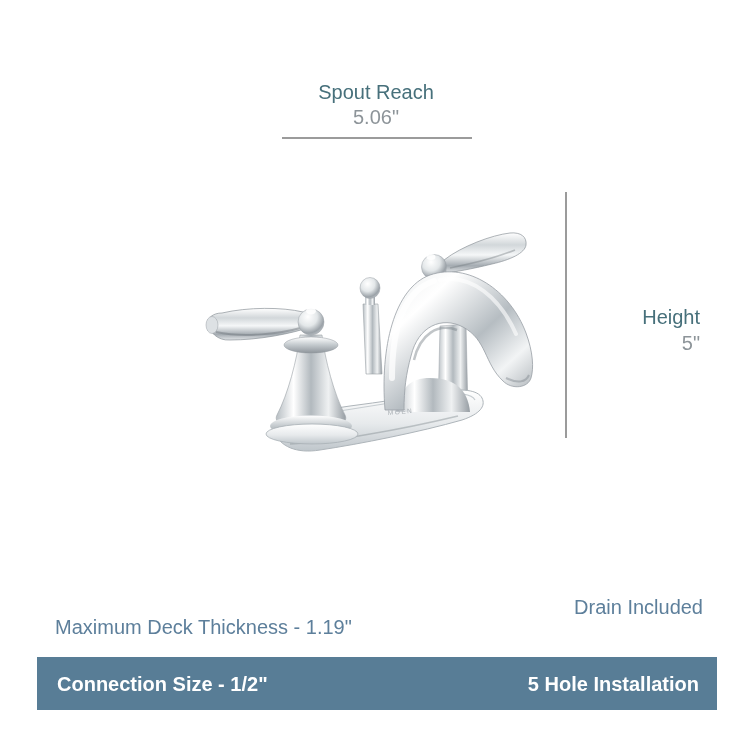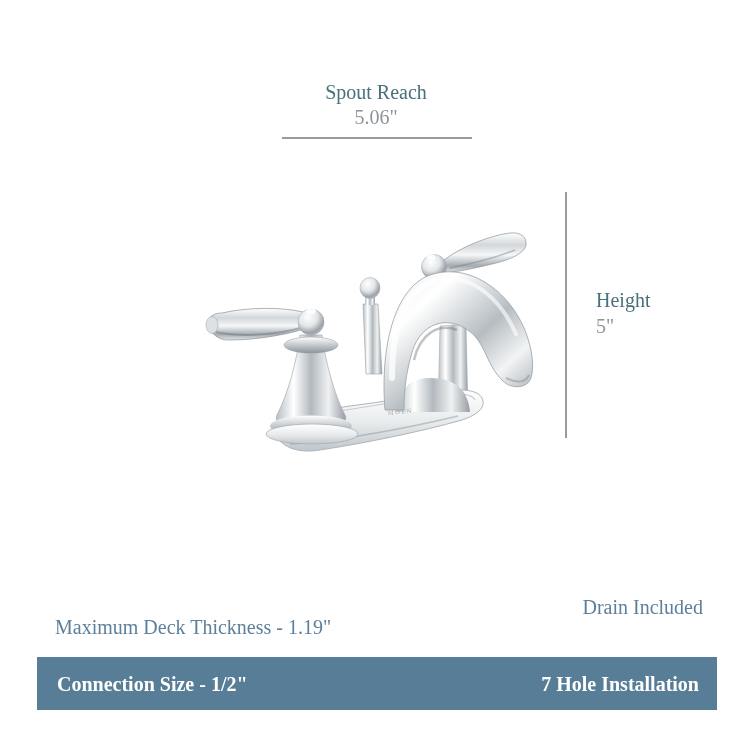--- a/index.html
+++ b/index.html
@@ -1,39 +1,39 @@
 <!DOCTYPE html>
 <html><head>
 <meta charset="utf-8">
 <style>
   html,body{margin:0;padding:0;background:#ffffff;}
   .stage{
     position:relative;
     width:755px;height:710px;
     background:#ffffff;
-    font-family:Liberation Serif, serif;
+    font-family:Liberation Sans, sans-serif;
     overflow:hidden;
   }
   .dim-label{color:#47707b;}
   .dim-value{color:#8d9499;}
   .spout-reach{
     position:absolute;left:280px;top:80px;width:192px;
     text-align:center;font-size:20px;line-height:25px;
   }
   .hline{
     position:absolute;left:282px;top:137px;width:190px;height:2px;
     background:#9b9b9b;
   }
   .vline{
     position:absolute;left:565px;top:192px;width:2px;height:246px;
     background:#9b9b9b;
   }
   .height-block{
-    position:absolute;left:596px;top:287px;width:104px;
-    text-align:left;font-size:20px;line-height:26px;
+    position:absolute;left:596px;top:304px;width:104px;
+    text-align:right;font-size:20px;line-height:26px;
   }
   .faucet{
     position:absolute;left:200px;top:228px;width:335px;height:228px;
   }
   .deck-thickness{
     position:absolute;left:55px;top:616px;
     font-size:20px;color:#5d7f9b;
   }
   .notes{
     position:absolute;right:52px;top:595px;
@@ -158,16 +158,16 @@
   </svg>
 
   <div class="deck-thickness">Maximum Deck Thickness - 1.19"</div>
 
   <div class="notes">
     <div>Drain Included</div>
   </div>
 
   <div class="banner">
     <span>Connection Size - 1/2"</span>
-    <span>7 Hole Installation</span>
+    <span>5 Hole Installation</span>
   </div>
 
 </div>
 
 </body></html>

